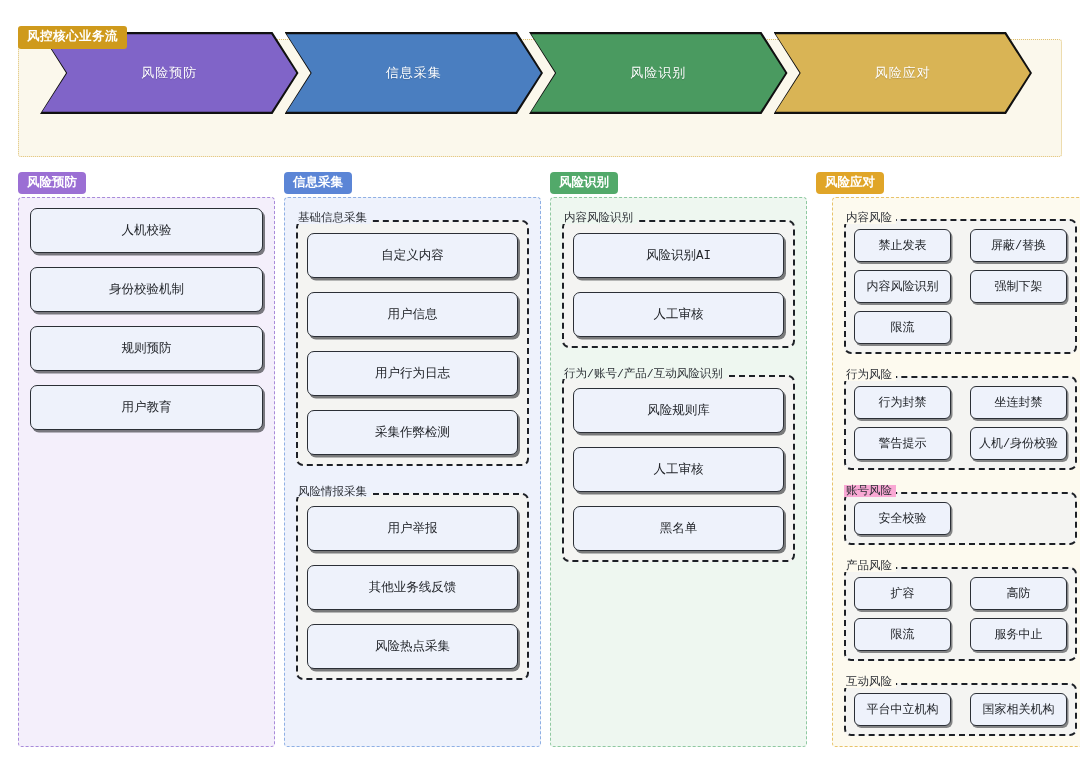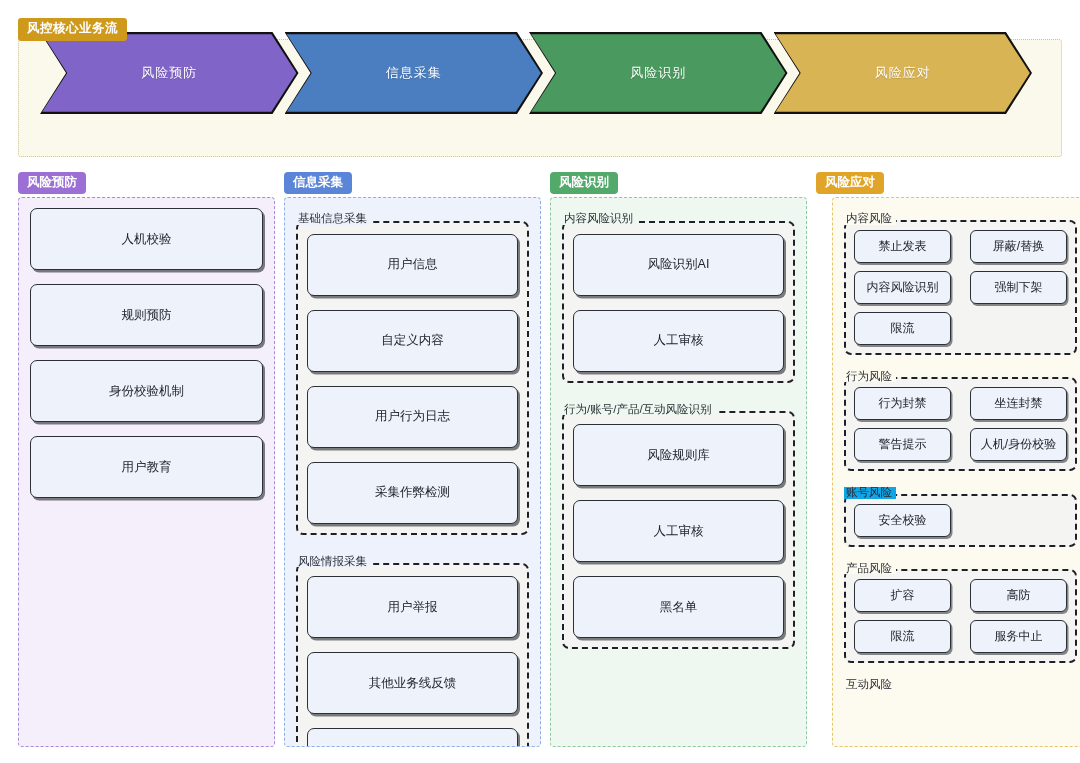--- a/index.html
+++ b/index.html
@@ -14,21 +14,21 @@
   }
   .page { position: relative; width: 1080px; height: 763px; }
 
   
   .flow-section {
     position: absolute;
     left: 14px; top: 14px;
     width: 1052px; height: 145px;
   }
   .flow-badge {
-    position: absolute; left: 4px; top: 4px;
+    position: absolute; left: 4px; top: 12px;
     background: #cf9a1c;
     color: #ffffff;
     font-size: 12.5px; font-weight: bold;
     padding: 4px 9px 5px 9px;
     border-radius: 3px;
     letter-spacing: 0.5px;
     line-height: 1.1;
     z-index: 3;
     white-space: nowrap;
   }
@@ -101,41 +101,41 @@
     border-style: dashed;
     padding: 10px 11px;
     overflow: hidden;
   }
 
   
   .card {
     background: #eef2fb;
     border: 1.6px solid #2b2f36;
     border-radius: 7px;
-    height: 62px;
+    height: 45px;
     display: flex;
     align-items: center;
     justify-content: center;
     font-size: 12.5px;
     color: #23262b;
     box-shadow: 2px 2.5px 0 rgba(20,22,26,.55);
     margin-bottom: 14px;
     text-align: center;
     padding: 0 6px;
   }
   .card.small {
     height: 33px;
     margin-bottom: 0;
     font-size: 12px;
     box-shadow: 1.5px 2px 0 rgba(20,22,26,.5);
     border-radius: 6px;
   }
 
   
-  .group { position: relative; margin-bottom: 16px; }
+  .group { position: relative; margin-bottom: 16px; font-family: Liberation Mono, monospace; }
   .group-label {
     font-size: 11.5px;
     color: #2a2d33;
     line-height: 1;
     padding: 0 4px 0 2px;
     margin-bottom: 3px;
     display: inline-block;
     position: relative;
     z-index: 3;
     background: transparent;
@@ -195,31 +195,31 @@
           <div class="chev-label">风险应对</div>
         </div>
       </div>
   </section>
 
   <section class="columns" id="columns-root">
       <div class="col">
         <div class="col-badge" style="background: rgb(155, 111, 212);">风险预防</div>
         <div class="col-body" style="background: rgb(244, 239, 251); border-color: rgb(168, 138, 218);">
           <div class="card">人机校验</div>
+          <div class="card">身份校验机制</div>
           <div class="card">规则预防</div>
-          <div class="card">身份校验机制</div>
           <div class="card">用户教育</div>
         </div>
       </div>
       <div class="col">
         <div class="col-badge" style="background: rgb(91, 133, 214);">信息采集</div>
         <div class="col-body" style="background: rgb(238, 242, 252); border-color: rgb(143, 176, 228);">
           <div class="group"><div class="group-label" style="background: rgb(238, 242, 252);">基础信息采集</div><div class="group-box pad-top">
+              <div class="card">自定义内容</div>
               <div class="card">用户信息</div>
-              <div class="card">自定义内容</div>
               <div class="card">用户行为日志</div>
               <div class="card">采集作弊检测</div>
             </div></div>
           <div class="group"><div class="group-label" style="background: rgb(238, 242, 252);">风险情报采集</div><div class="group-box pad-top">
               <div class="card">用户举报</div>
               <div class="card">其他业务线反馈</div>
               <div class="card">风险热点采集</div>
             </div></div>
         </div>
       </div>
@@ -250,31 +250,36 @@
               </div>
             </div></div>
           <div class="group"><div class="group-label" style="background: rgb(253, 250, 239);">行为风险</div><div class="group-box pad-top">
               <div class="grid2">
                 <div class="card small">行为封禁</div>
                 <div class="card small">坐连封禁</div>
                 <div class="card small">警告提示</div>
                 <div class="card small">人机/身份校验</div>
               </div>
             </div></div>
-          <div class="group"><div class="group-label" style="background: #0ea5e9;">账号风险</div><div class="group-box pad-top">
+          <div class="group"><div class="group-label" style="background: #f9a8d4;">账号风险</div><div class="group-box pad-top">
               <div class="grid2">
                 <div class="card small">安全校验</div>
               </div>
             </div></div>
           <div class="group"><div class="group-label" style="background: rgb(253, 250, 239);">产品风险</div><div class="group-box pad-top">
               <div class="grid2">
                 <div class="card small">扩容</div>
                 <div class="card small">高防</div>
                 <div class="card small">限流</div>
                 <div class="card small">服务中止</div>
               </div>
             </div></div>
-          <div class="group"><div class="group-label" style="background: rgb(253, 250, 239);">互动风险</div></div>
+          <div class="group"><div class="group-label" style="background: rgb(253, 250, 239);">互动风险</div><div class="group-box pad-top">
+              <div class="grid2">
+                <div class="card small">平台中立机构</div>
+                <div class="card small">国家相关机构</div>
+              </div>
+            </div></div>
         </div>
       </div>
     </section>
 
 </div>
 
 </body></html>

